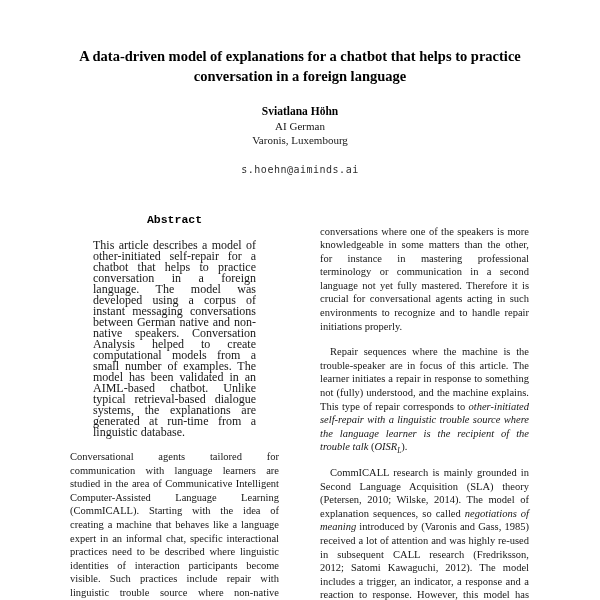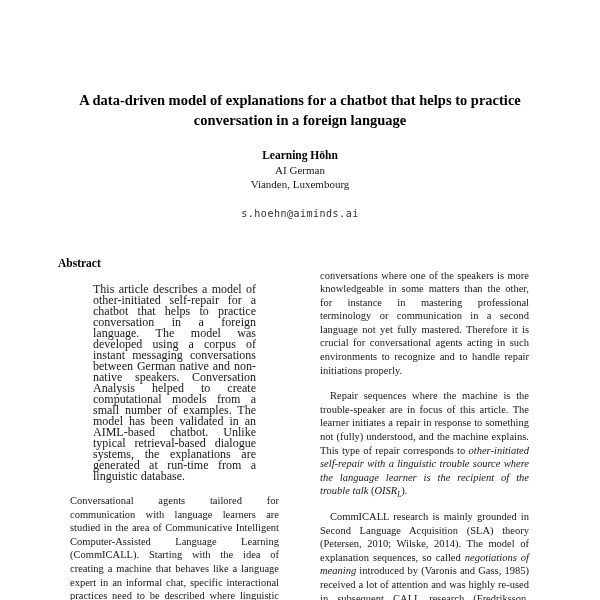--- a/index.html
+++ b/index.html
@@ -10,21 +10,21 @@
   .page {
     position: relative;
     width: 600px;
     height: 600px;
     background: #ffffff;
     overflow: hidden;
     font-family: "Liberation Serif", "DejaVu Serif", serif;
     color: #161616;
   }
   .title-block {
-    padding-top: 90px;
+    padding-top: 46px;
     text-align: center;
   }
   .paper-title {
     margin: 0 auto;
     max-width: 460px;
     font-size: 14.5px;
     line-height: 20px;
     font-weight: bold;
     color: #000000;
   }
@@ -55,24 +55,26 @@
     padding: 0 58px;
     margin-top: 38px;
   }
   .col {
     width: 233px;
     font-size: 10.5px;
     line-height: 13.6px;
     text-align: justify;
   }
   .abstract-heading {
+    text-align: center;
     font-weight: bold;
     font-size: 11.5px;
     color: #000000;
     margin-bottom: 14px;
+    font-family: Liberation Mono, monospace;
   }
   .abstract-body {
     padding: 0 23px;
     font-size: 12px;
     line-height: 11px;
   }
   .section-heading {
     font-weight: bold;
     font-size: 11.5px;
     color: #000000;
@@ -98,23 +100,23 @@
   }
 </style>
 </head>
 <body>
 
 <div class="page">
 
   <header class="title-block">
     <h1 class="paper-title">A data-driven model of explanations for a chatbot that helps to practice conversation in a foreign language</h1>
     <div class="authors">
-      <div class="author-name">Learning Höhn</div>
+      <div class="author-name">Sviatlana Höhn</div>
       <div class="author-affiliation">AI German</div>
-      <div class="author-location">Vianden, Luxembourg</div>
+      <div class="author-location">Varonis, Luxembourg</div>
       <div class="author-email">s.hoehn@aiminds.ai</div>
     </div>
   </header>
 
   <div class="columns">
 
     <div class="col">
       <div class="abstract-heading">Abstract</div>
       <div class="abstract-body">
           <p class="para"><span>This article describes a model of other-initiated self-repair for a chatbot that helps to practice conversation in a foreign language. The model was developed using a corpus of instant messaging conversations between German native and non-native speakers. Conversation Analysis helped to create computational models from a small number of examples. The model has been validated in an AIML-based chatbot. Unlike typical retrieval-based dialogue systems, the explanations are generated at run-time from a linguistic database.</span></p>

